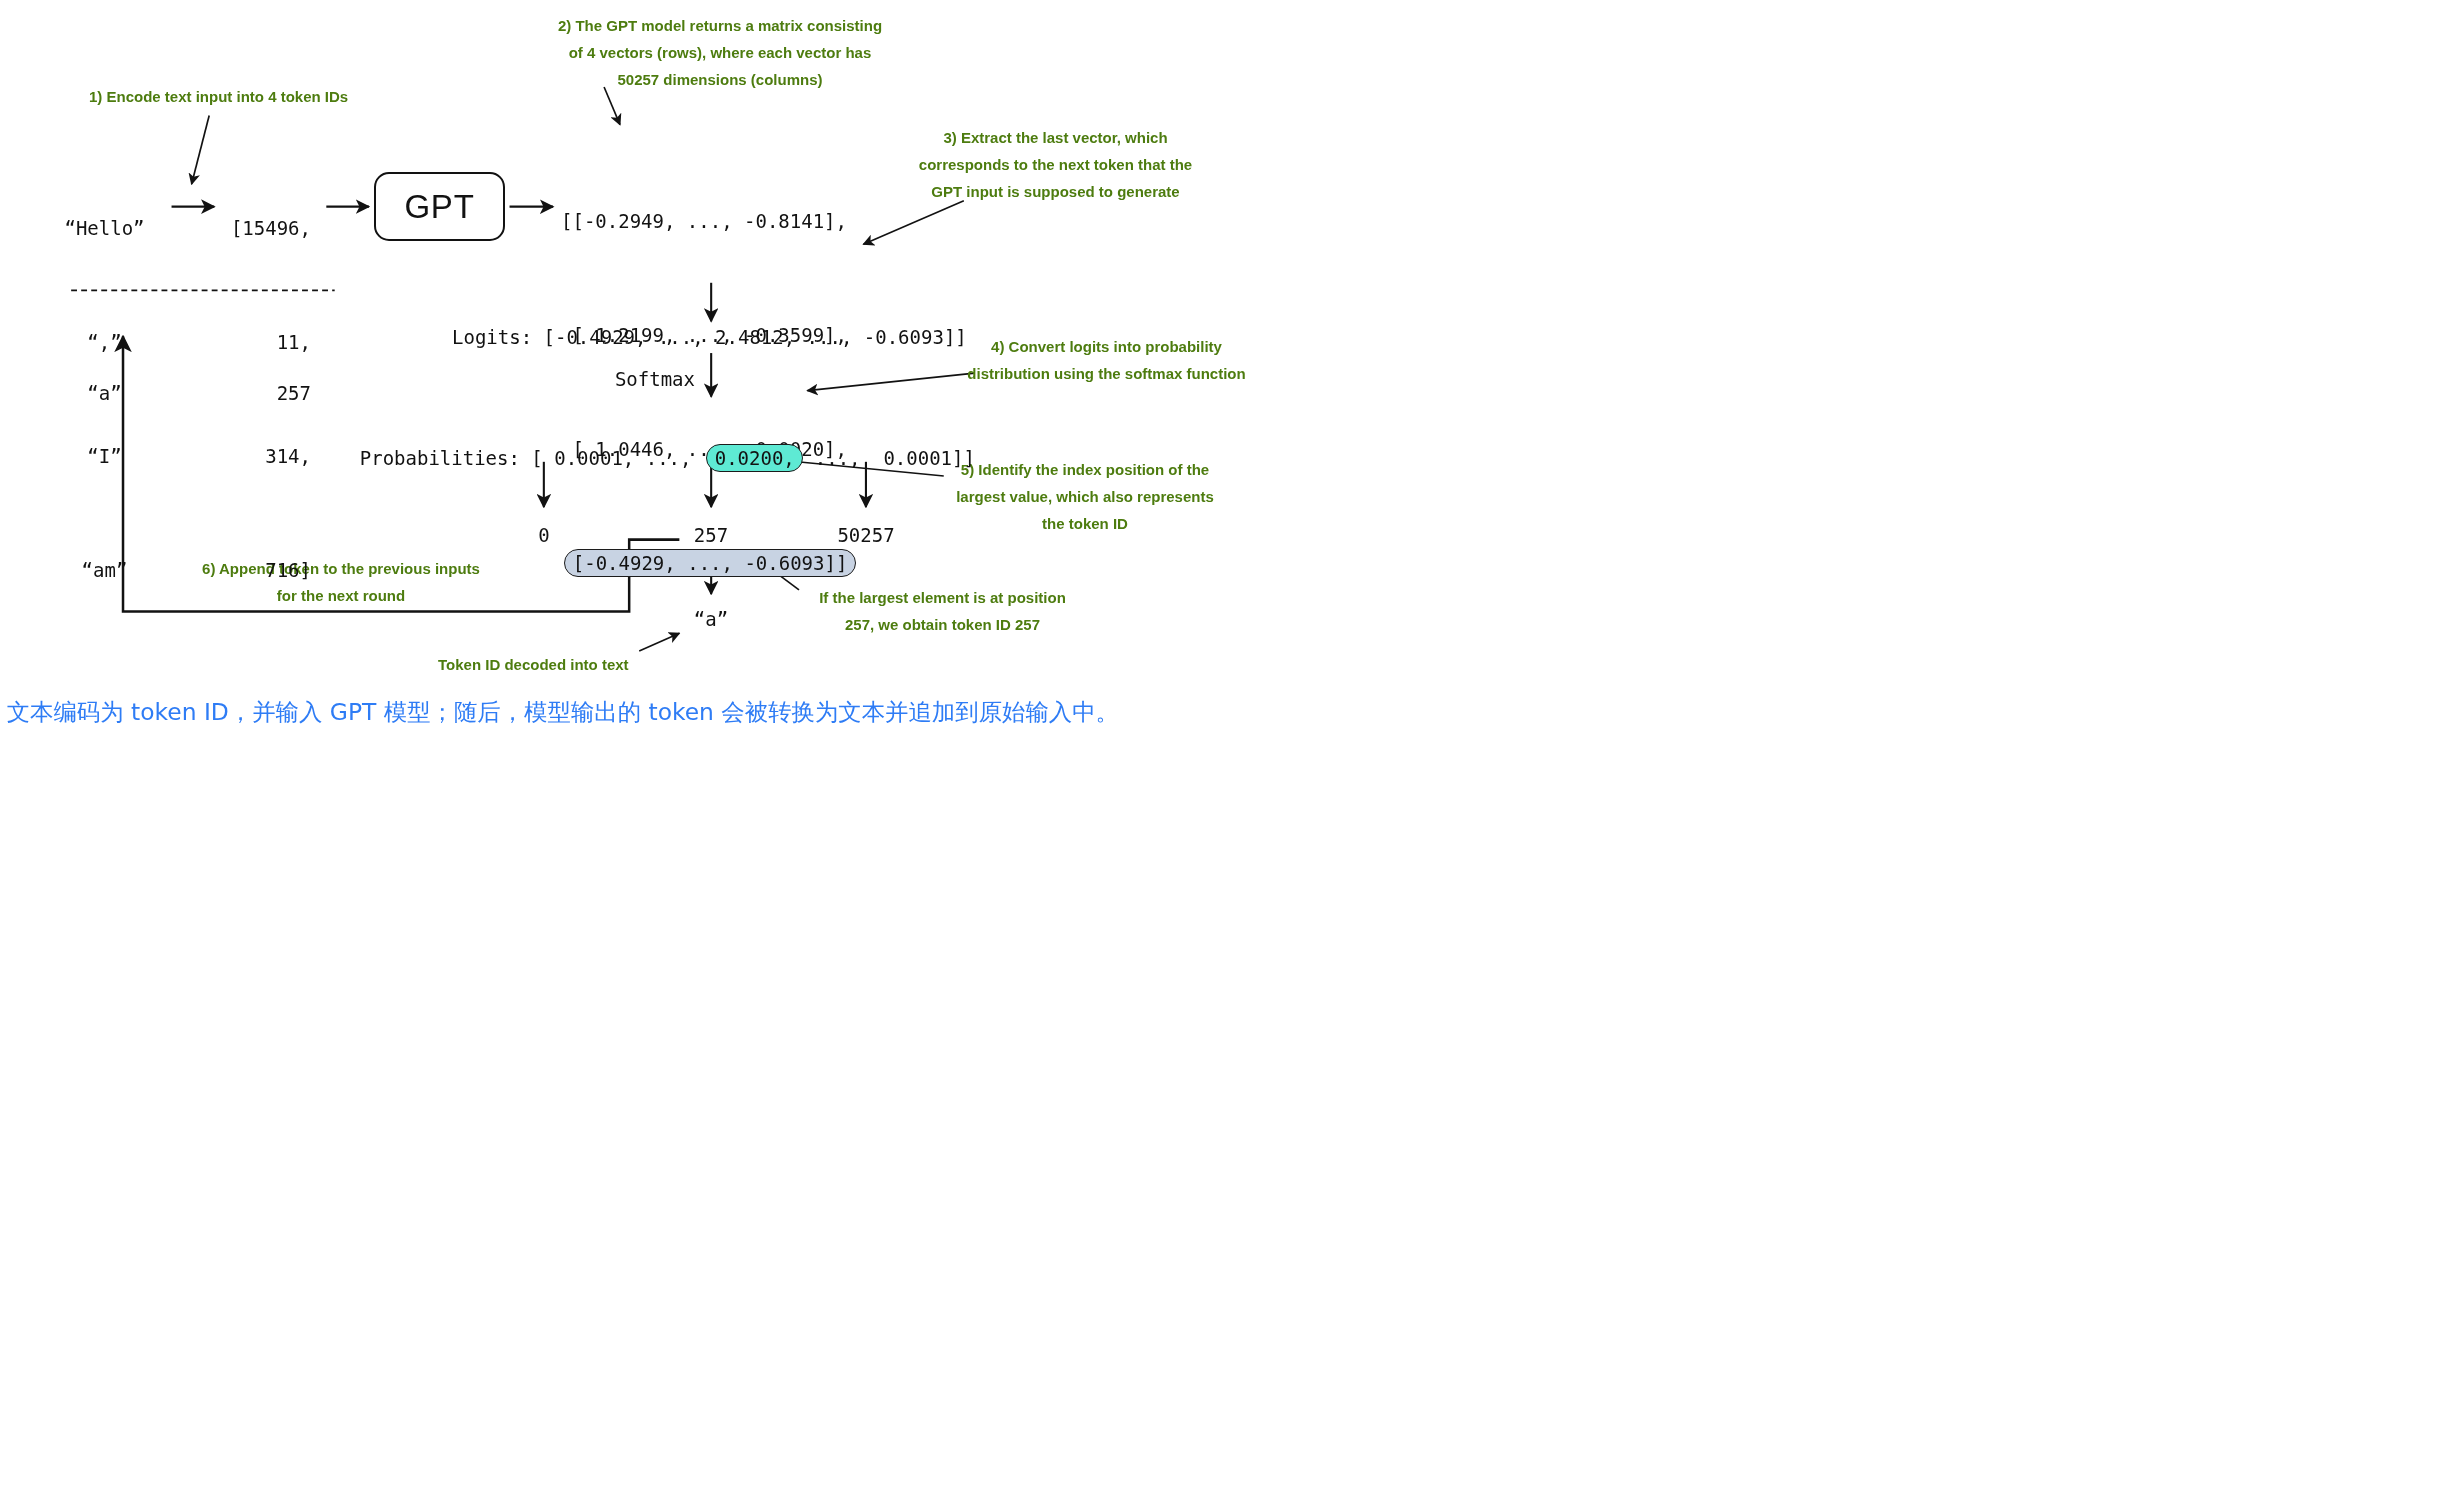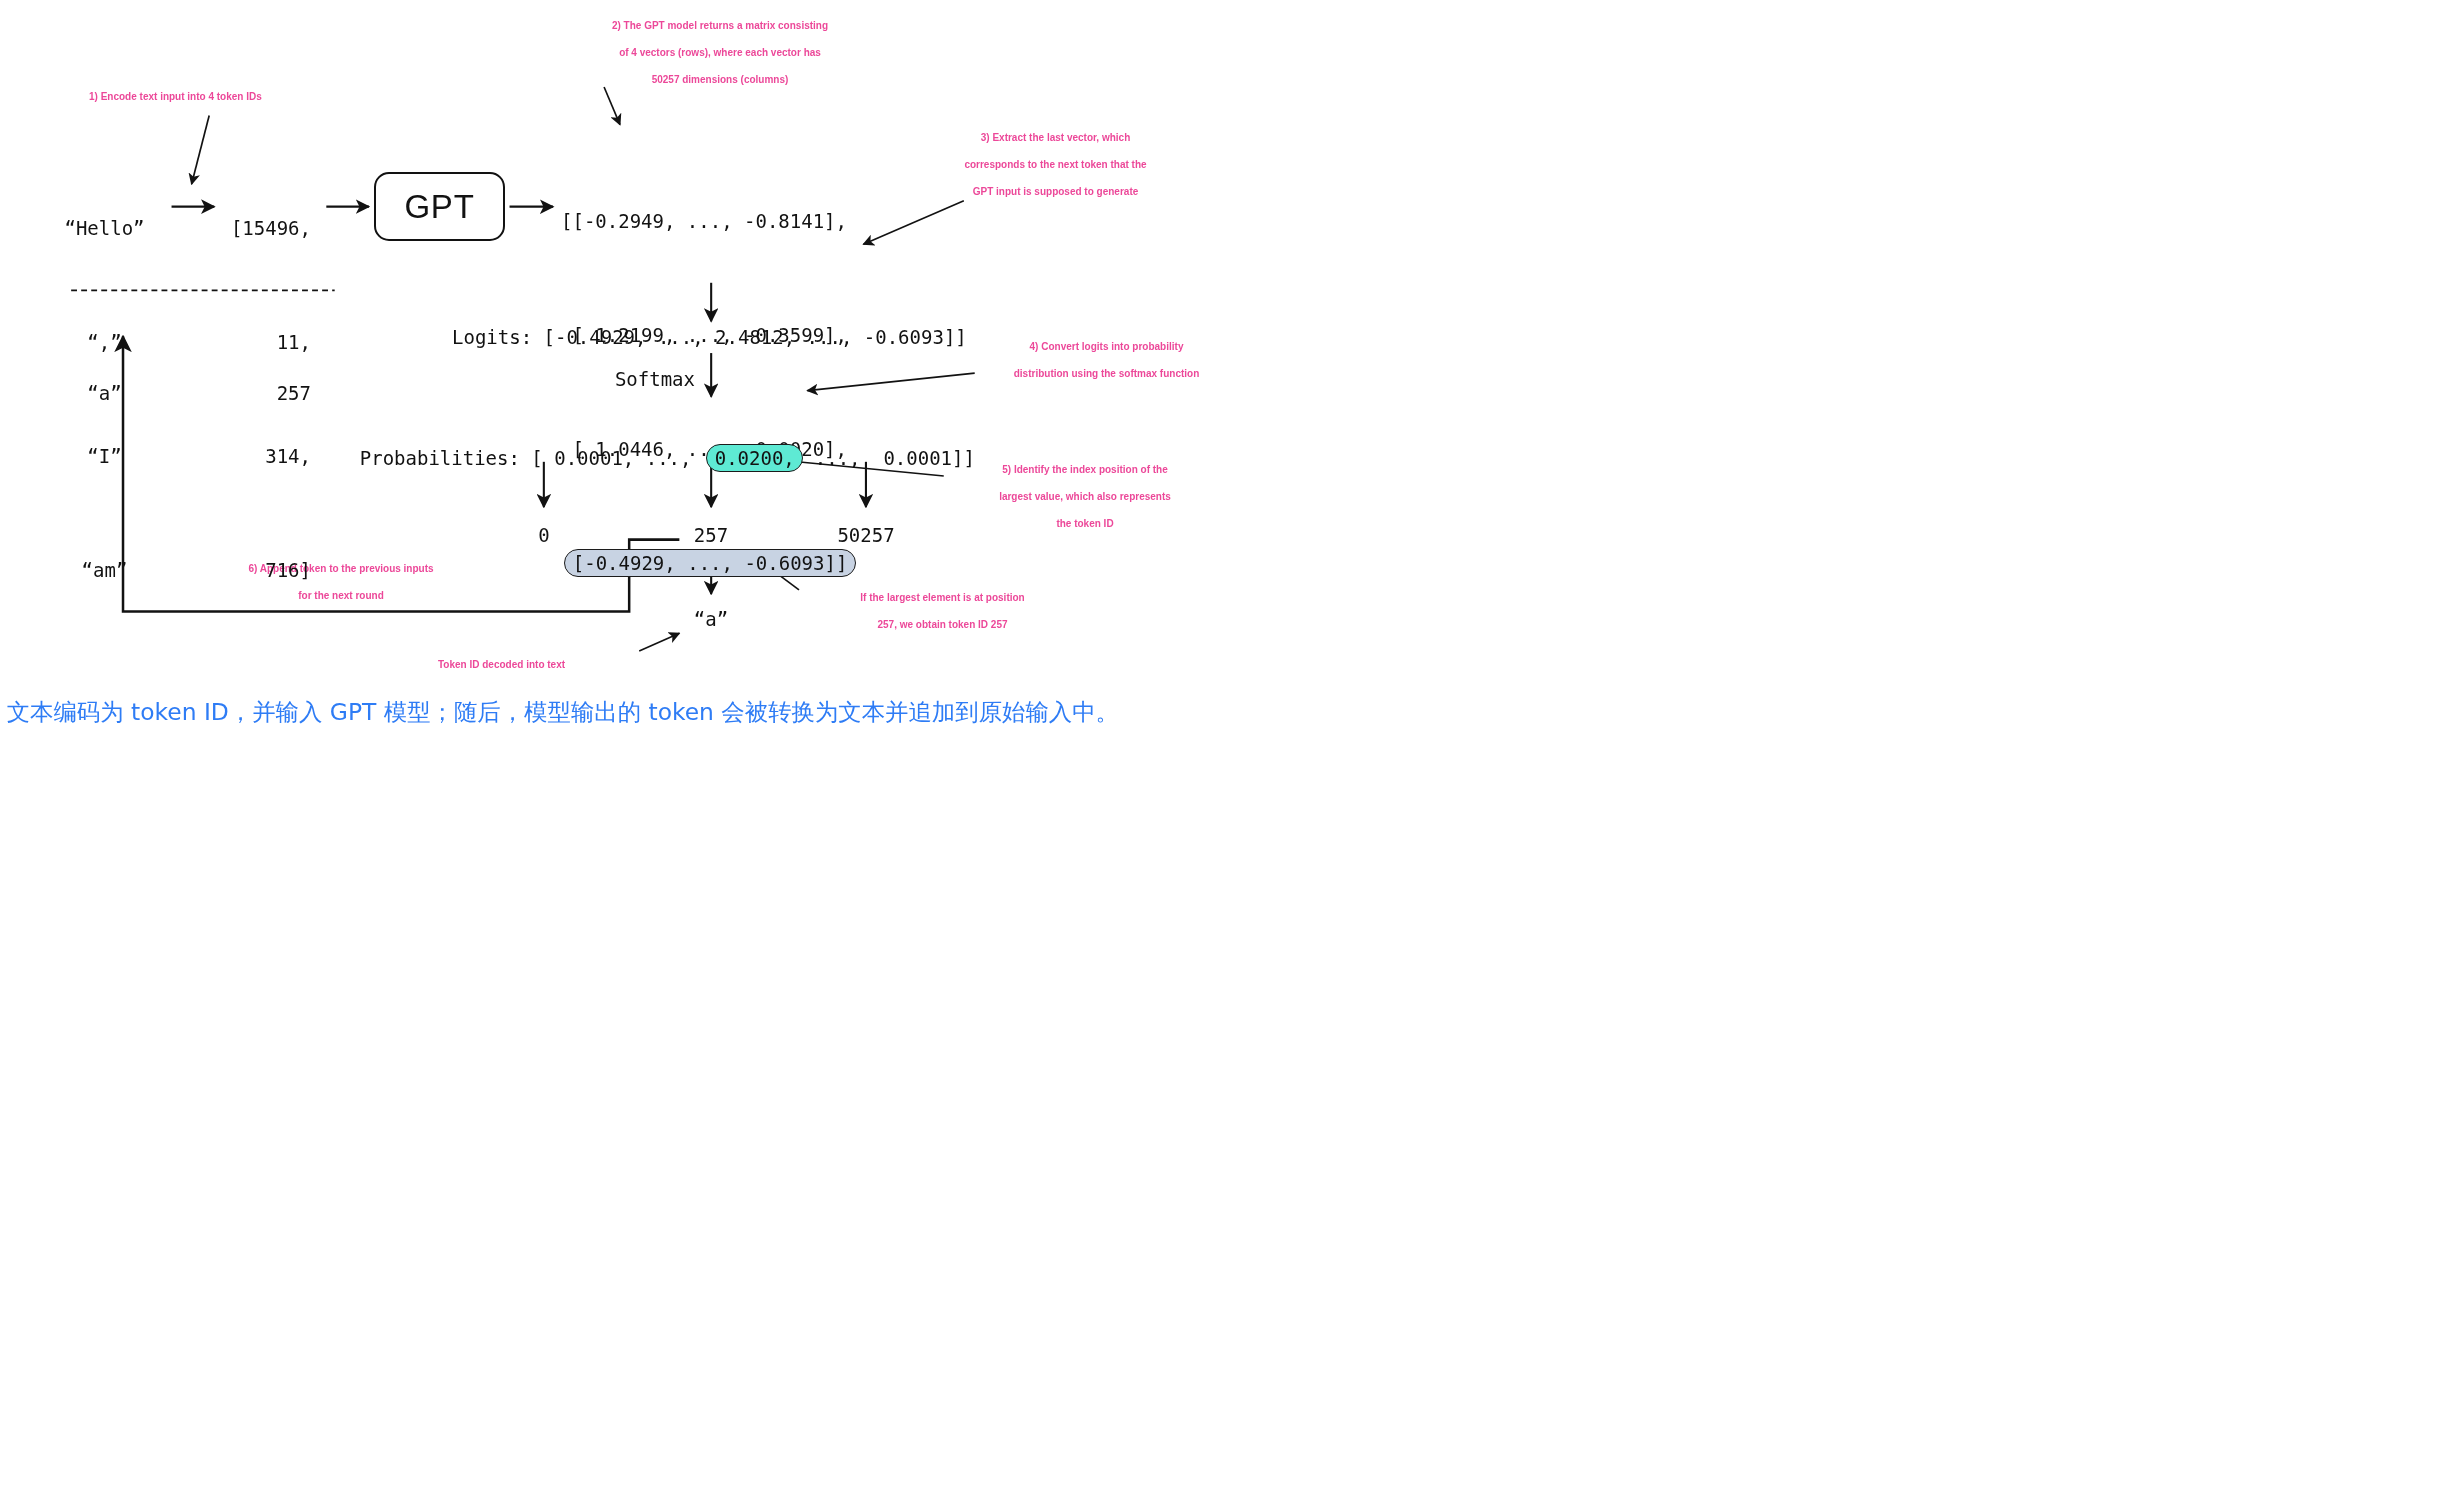--- a/index.html
+++ b/index.html
@@ -18,23 +18,23 @@
   .mono {
     font-family: "DejaVu Sans Mono", monospace;
     font-size: 19px;
     color: #121212;
     white-space: pre;
   }
   .lh45 { line-height: 38px; }
   .ann {
     font-family: "Liberation Sans", sans-serif;
     font-weight: 700;
-    font-size: 10px;
+    font-size: 15px;
     line-height: 27px;
-    color: #ec4899;
+    color: #4d7c0f;
     white-space: nowrap;
   }
   .center { text-align: center; }
   .right  { text-align: right; }
   .gpt-box {
     display: flex; align-items: center; justify-content: center;
     border: 2.1px solid #121212;
     border-radius: 15px;
     font-family: "Liberation Sans", sans-serif;
     font-size: 33px;

